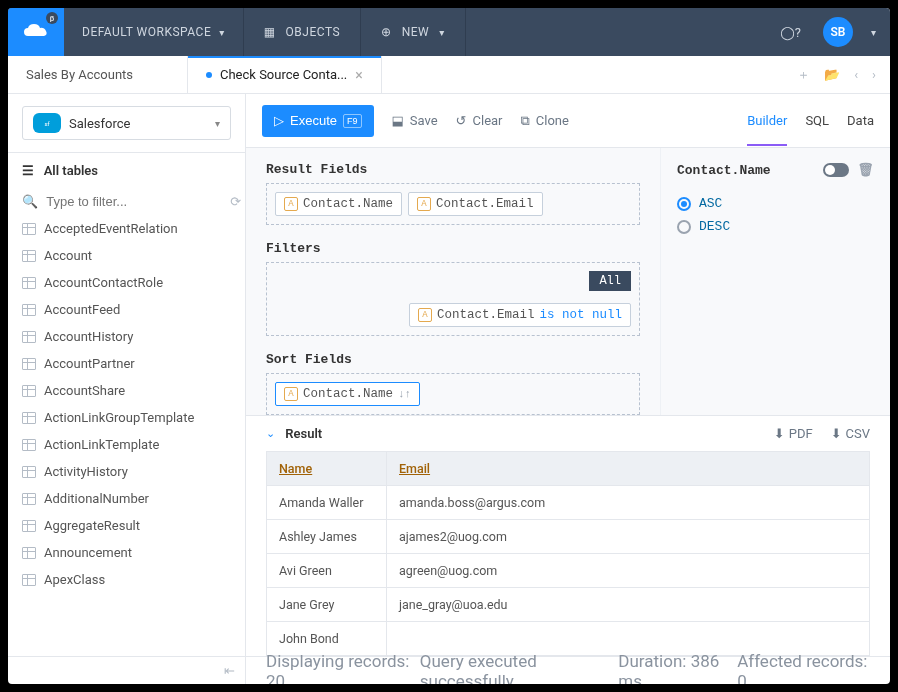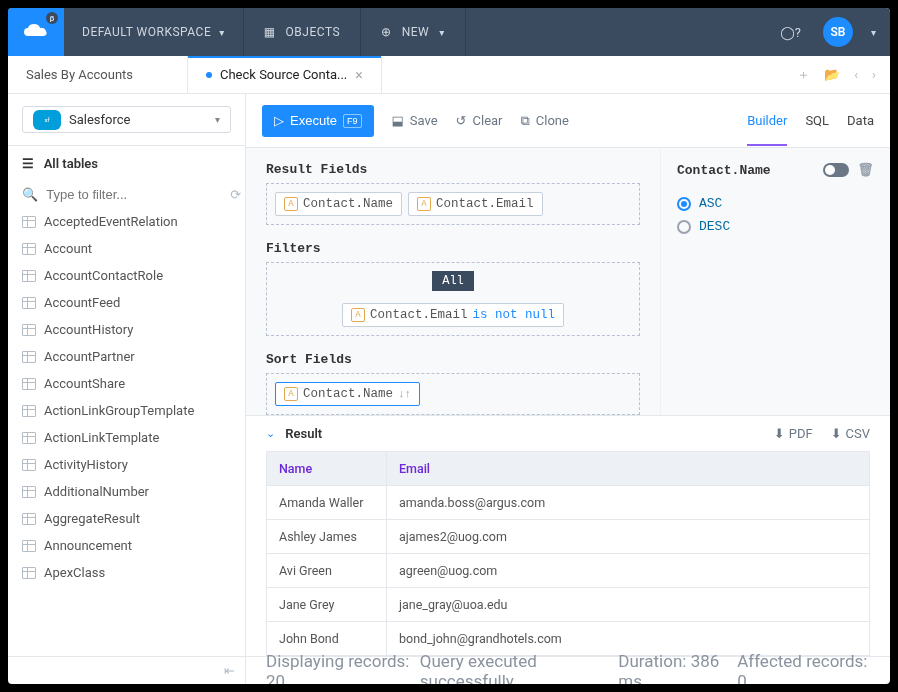--- a/index.html
+++ b/index.html
@@ -26,21 +26,21 @@
 .tab .dot { width: 6px; height: 6px; border-radius: 50%; background: #1c8cff; }
 .tab-close { margin-left: auto; color: #aaa; cursor: pointer; font-size: 14px; }
 .tabs-actions { margin-left: auto; display: flex; align-items: center; gap: 14px; padding: 0 14px; color: #b4bcc6; }
 .tabs-actions span { cursor: pointer; }
 
 
 .main { flex: 1; display: flex; overflow: hidden; }
 
 
 .sidebar { width: 238px; border-right: 1px solid #e4e7ec; display: flex; flex-direction: column; overflow: hidden; }
-.conn-select { margin: 12px 14px; border: 1px solid #d7dce2; border-radius: 3px; height: 27px; display: flex; align-items: center; padding: 4px 10px; gap: 8px; cursor: pointer; }
+.conn-select { margin: 12px 14px; border: 1px solid #d7dce2; border-radius: 3px; height: 34px; display: flex; align-items: center; padding: 4px 10px; gap: 8px; cursor: pointer; }
 .sf-logo { width: 28px; height: 20px; background: #009edb; border-radius: 6px; display: flex; align-items: center; justify-content: center; color: #fff; font-size: 6px; }
 .conn-select .caret2 { margin-left: auto; color: #888; font-size: 10px; }
 .all-tables { padding: 10px 14px; display: flex; align-items: center; gap: 10px; font-weight: 600; color: #333; border-top: 1px solid #e4e7ec; }
 .filter-row { padding: 6px 14px; display: flex; align-items: center; gap: 8px; color: #9aa3af; }
 .filter-row input { border: none; outline: none; flex: 1; font-size: 13px; color: #555; }
 .refresh { margin-left: auto; color: #b4bcc6; cursor: pointer; }
 .table-list { flex: 1; overflow: hidden; }
 .table-item { padding: 6px 14px; display: flex; align-items: center; gap: 8px; color: #555; cursor: pointer; }
 .tbl-ico { width: 14px; height: 12px; border: 1px solid #b4bcc6; border-radius: 1px; position: relative; }
 .tbl-ico::before { content: ""; position: absolute; top: 3px; left: 0; right: 0; height: 1px; background: #b4bcc6; }
@@ -84,21 +84,21 @@
 .result-head .chev { color: #1c8cff; font-size: 11px; }
 .result-title { font-weight: 600; color: #333; }
 .export { margin-left: auto; display: flex; gap: 18px; color: #6b7785; }
 .export span { cursor: pointer; display: flex; align-items: center; gap: 4px; }
 .result-table { margin: 0 20px; border: 1px solid #e4e7ec; }
 .result-table .hdr { display: flex; background: #edf0f4; }
 .result-table .row { display: flex; border-top: 1px solid #e4e7ec; }
 .result-table .cell { padding: 9px 12px; color: #555; font-size: 12.5px; }
 .result-table .c1 { width: 120px; border-right: 1px solid #e4e7ec; }
 .result-table .c2 { flex: 1; }
-.result-table .hdr .cell { color: #6d28d9; font-weight: 500; }
+.result-table .hdr .cell { color: #a16207; font-weight: 500; text-decoration: underline; }
 
 .status-bar { height: 28px; border-top: 1px solid #e4e7ec; display: flex; align-items: center; padding: 0 20px; color: #8a939f; font-size: 17px; margin-top: auto; }
 .status-bar .sp { flex: 1; }
 </style>
 </head>
 <body>
 
 <div class="app">
 
   <div class="topbar">
@@ -257,21 +257,21 @@
                 <span class="a-badge">A</span>
                 <span>Contact.Name</span>
               </div>
             <div class="chip">
                 <span class="a-badge">A</span>
                 <span>Contact.Email</span>
               </div>
           </div>
 
           <div class="section-label">Filters</div>
-          <div class="drop-zone" style="flex-direction:column; align-items:center;">
+          <div class="drop-zone" style="flex-direction:column; align-items:flex-end;">
             <span class="filter-all">All</span>
             <div class="chip">
                 <span class="a-badge">A</span>
                 <span>Contact.Email</span> 
                 <span class="blue-txt">is not null</span>
               </div>
           </div>
 
           <div class="section-label">Sort Fields</div>
           <div class="drop-zone">
@@ -326,21 +326,20 @@
               <div class="row">
                 <div class="cell c1">Avi Green</div>
                 <div class="cell c2">agreen@uog.com</div>
               </div>
               <div class="row">
                 <div class="cell c1">Jane Grey</div>
                 <div class="cell c2">jane_gray@uoa.edu</div>
               </div>
               <div class="row">
                 <div class="cell c1">John Bond</div>
-                <div class="cell c2">bond_john@grandhotels.com</div>
               </div>
             </div>
         </div>
       </div>
 
       <div class="status-bar">
         <span>Displaying records: 20</span>
         <span class="sp"></span>
         <span>Query executed successfully</span>
         <span>Duration: 386 ms</span>

